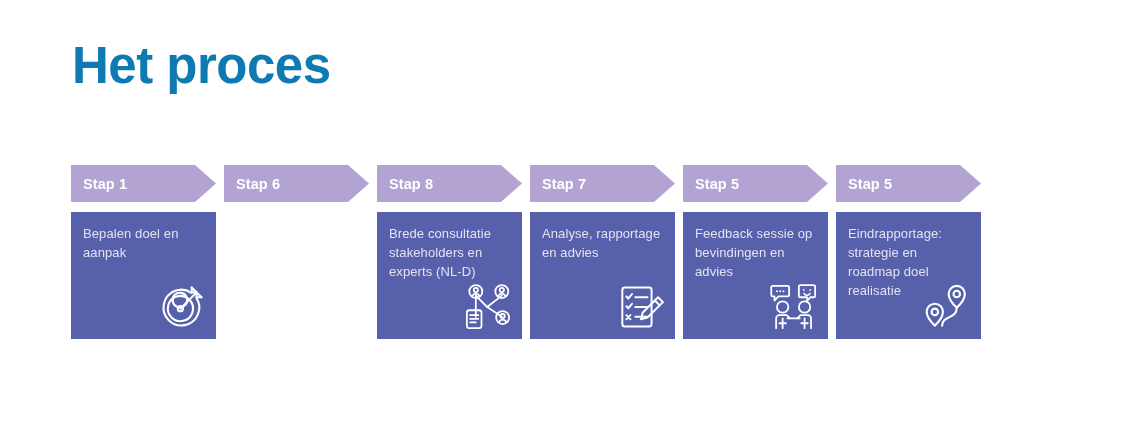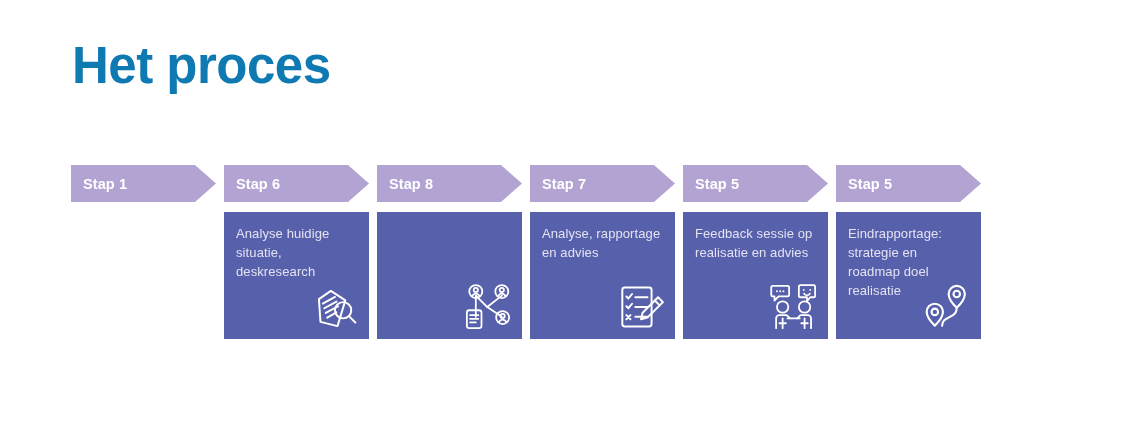--- a/index.html
+++ b/index.html
@@ -108,47 +108,48 @@
 <div class="page">
 
   <div class="page-title">Het proces</div>
 
   <div class="process-row">
 
     <div class="step">
       <div class="step-arrow">
         <span class="step-arrow-label">Stap 1</span>
       </div>
+      <div class="step-card">
+        <div class="step-card-text">Bepalen doel en aanpak</div>
+        <div class="step-icon">
+          <svg viewBox="0 0 64 64" fill="none" stroke="#ffffff" stroke-width="2.6" stroke-linecap="round" stroke-linejoin="round">
+            <path d="M43.5 14.5A22 22 0 1 0 49.5 20.5"></path>
+            <path d="M40 22A15.5 15.5 0 1 0 42 24"></path>
+            <path d="M36.5 29A9 9 0 1 0 35 30.5"></path>
+            <circle cx="30" cy="34" r="3.2"></circle>
+            <path d="M30 34 L50 14"></path>
+            <path d="M44 8 L44 14 L50 14 L50 20 L56 20"></path>
+            <path d="M44 8 L50 14 L56 20"></path>
+          </svg>
+        </div>
+      </div>
     </div>
 
     <div class="step">
       <div class="step-arrow">
         <span class="step-arrow-label">Stap 6</span>
       </div>
-      <div class="step-card">
-        <div class="step-card-text">Analyse huidige situatie, deskresearch</div>
-        <div class="step-icon">
-          <svg viewBox="0 0 64 64" fill="none" stroke="#ffffff" stroke-width="2.4" stroke-linecap="round" stroke-linejoin="round">
-            <path d="M14 20 L30 12 L46 26 L32 56 L12 48 Z" transform="rotate(-8 30 34)"></path>
-            <path d="M18 26 L34 20" transform="rotate(-8 30 34)"></path>
-            <path d="M19 32 L35 26" transform="rotate(-8 30 34)"></path>
-            <path d="M20 38 L36 32" transform="rotate(-8 30 34)"></path>
-            <path d="M21 44 L33 39" transform="rotate(-8 30 34)"></path>
-            <circle cx="42" cy="36" r="10"></circle>
-            <path d="M49.5 43.5 L57 51"></path>
-          </svg>
-        </div>
-      </div>
     </div>
 
     <div class="step">
       <div class="step-arrow">
         <span class="step-arrow-label">Stap 8</span>
       </div>
       <div class="step-card">
+        <div class="step-card-text">Brede consultatie stakeholders en experts (NL-D)</div>
         <div class="step-icon">
           <svg viewBox="0 0 64 64" fill="none" stroke="#ffffff" stroke-width="2.2" stroke-linecap="round" stroke-linejoin="round">
             <path d="M17 18 L31 32 L49 18"></path>
             <path d="M31 32 L49 44"></path>
             <path d="M17 18 L17 44"></path>
             <circle cx="17" cy="13" r="8"></circle>
             <circle cx="17" cy="11" r="2.6"></circle>
             <path d="M12.6 18.2a5 5 0 0 1 8.8 0"></path>
             <circle cx="49" cy="13" r="8"></circle>
             <circle cx="49" cy="11" r="2.6"></circle>
@@ -185,21 +186,21 @@
           </svg>
         </div>
       </div>
     </div>
 
     <div class="step">
       <div class="step-arrow">
         <span class="step-arrow-label">Stap 5</span>
       </div>
       <div class="step-card">
-        <div class="step-card-text">Feedback sessie op realisatie en advies</div>
+        <div class="step-card-text">Feedback sessie op bevindingen en advies</div>
         <div class="step-icon">
           <svg viewBox="0 0 64 64" fill="none" stroke="#ffffff" stroke-width="2.2" stroke-linecap="round" stroke-linejoin="round">
             <path d="M6 6 h18 a2 2 0 0 1 2 2 v9 a2 2 0 0 1 -2 2 h-11 l-5 5 v-5 h-2 a2 2 0 0 1 -2 -2 v-9 a2 2 0 0 1 2 -2 z"></path>
             <circle cx="11" cy="12.5" r="1.2" fill="#ffffff" stroke="none"></circle>
             <circle cx="15" cy="12.5" r="1.2" fill="#ffffff" stroke="none"></circle>
             <circle cx="19" cy="12.5" r="1.2" fill="#ffffff" stroke="none"></circle>
             <path d="M40 5 h16 a2 2 0 0 1 2 2 v11 a2 2 0 0 1 -2 2 h-4 l-4 5 v-5 h-8 a2 2 0 0 1 -2 -2 v-11 a2 2 0 0 1 2 -2 z"></path>
             <circle cx="44" cy="11" r="1.1" fill="#ffffff" stroke="none"></circle>
             <circle cx="52" cy="11" r="1.1" fill="#ffffff" stroke="none"></circle>
             <path d="M44.5 15.5a4 4 0 0 0 7 0"></path>

